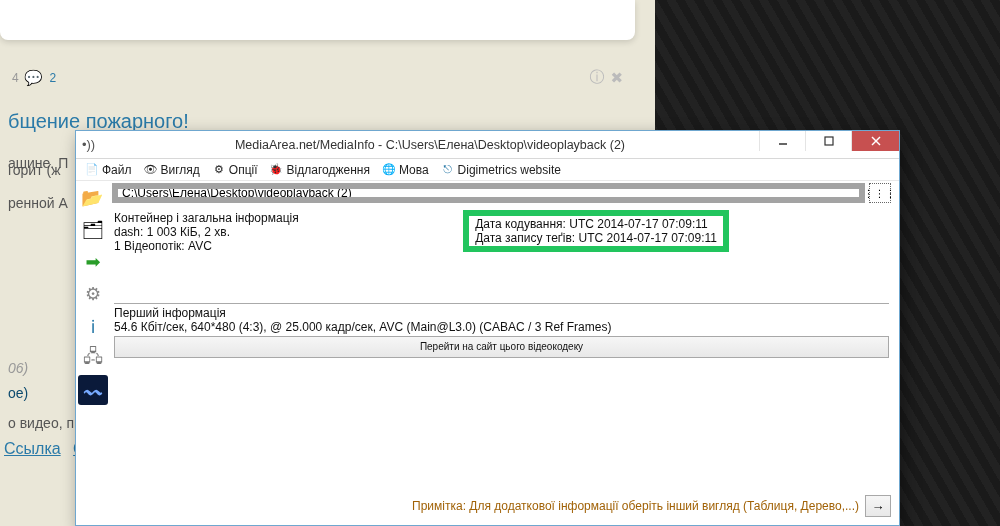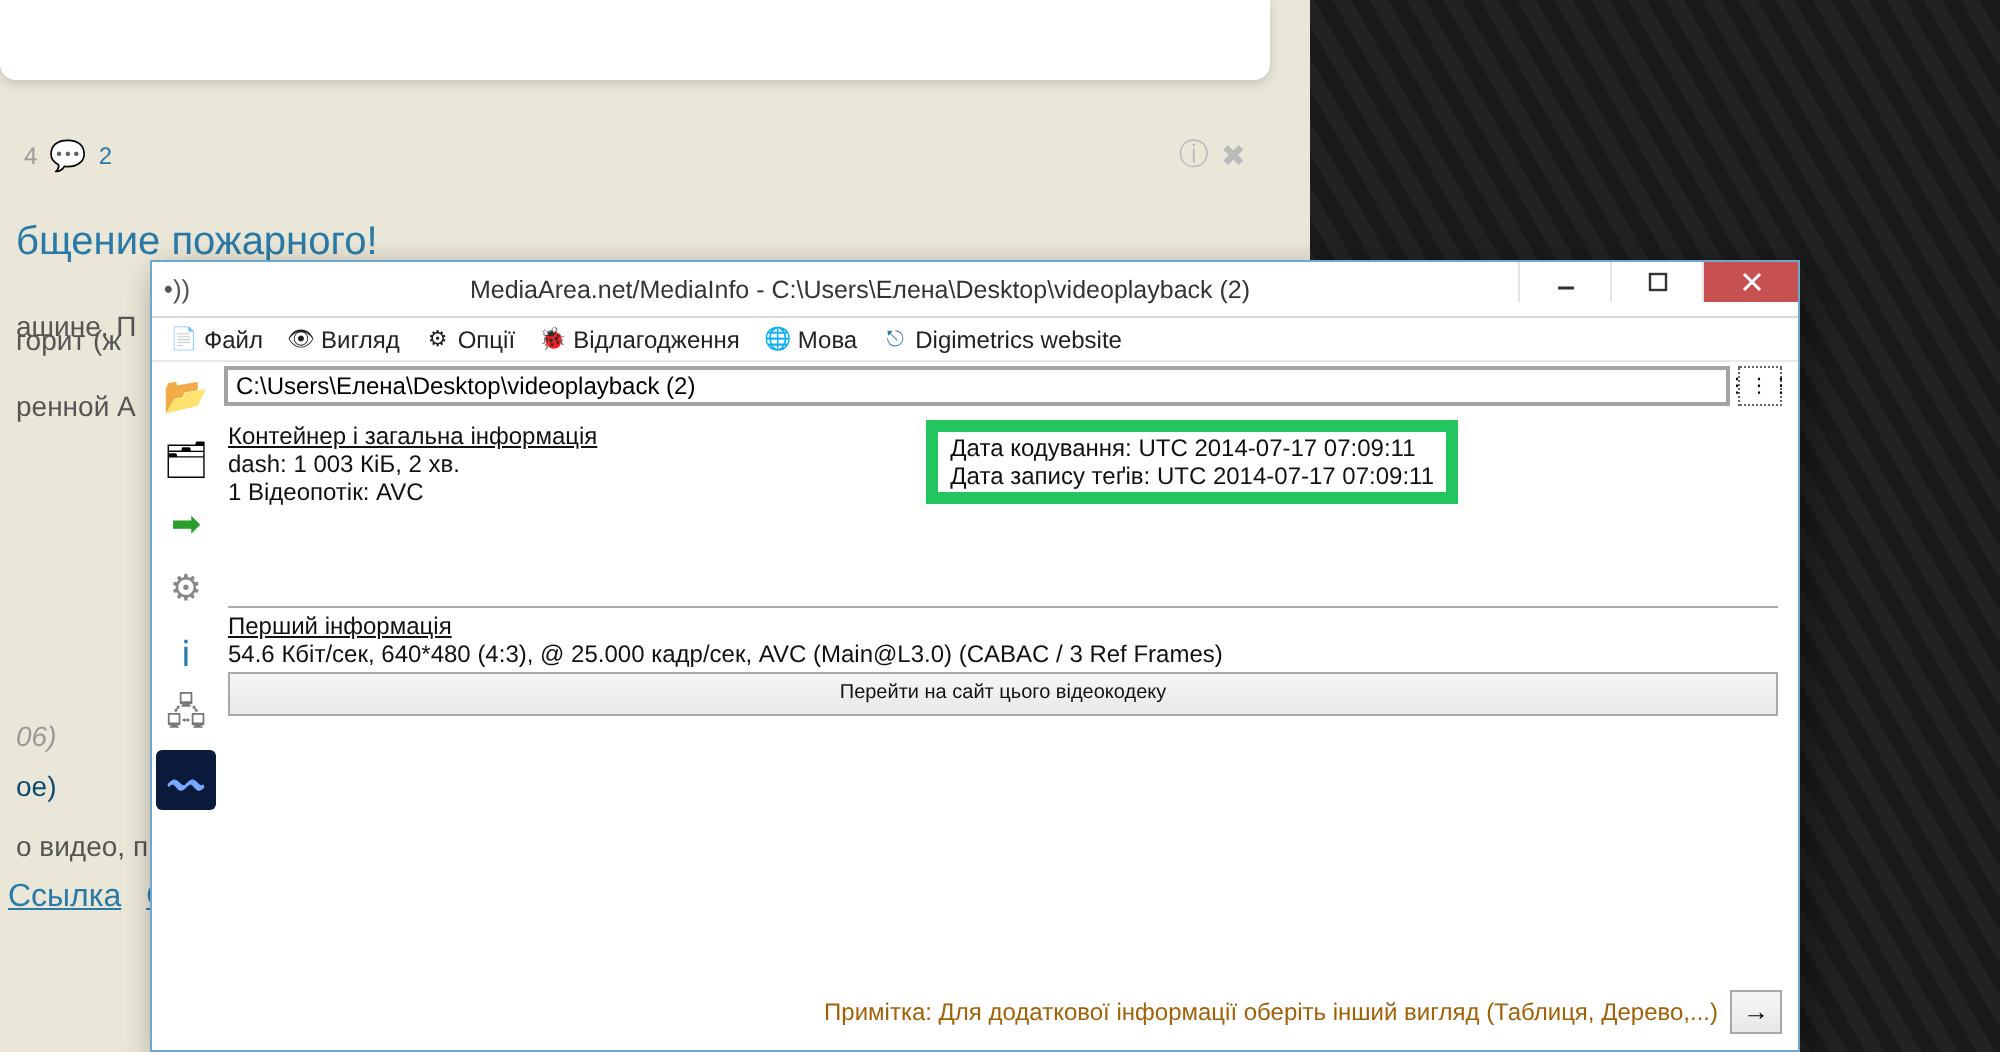--- a/index.html
+++ b/index.html
@@ -135,39 +135,39 @@
       flex-direction: column;
     }
     .path-row {
       display: flex;
       gap: 4px;
       padding: 2px 0 6px 0;
     }
     .path-input {
       flex: 1;
       height: 20px;
-      border: 2px solid #a3a3a3;
+      border: 6px solid #a3a3a3;
       padding: 0 4px;
       font-size: 12px;
       font-family: inherit;
     }
     .dots-btn {
       width: 22px; height: 20px;
       border: 1px dotted #666;
       display: flex; align-items: center; justify-content: center;
       font-size: 10px;
       letter-spacing: 1px;
     }
 
     .info-section {
       padding: 0 2px;
       font-size: 12px;
       color: #111;
     }
-    .sec-header { font-size: 12px; margin-top: 2px; text-decoration: underline; }
+    .sec-header { font-size: 12px; margin-top: 2px; }
     .info-row { display: flex; justify-content: space-between; }
     .highlight-box {
       border: 6px solid #22c55e;
       padding: 1px 6px 1px 6px;
       margin-top: 1px;
       display: inline-block;
     }
 
     .divider { border-top: 1px solid #aaa; margin: 10px 0 2px 0; }
 

